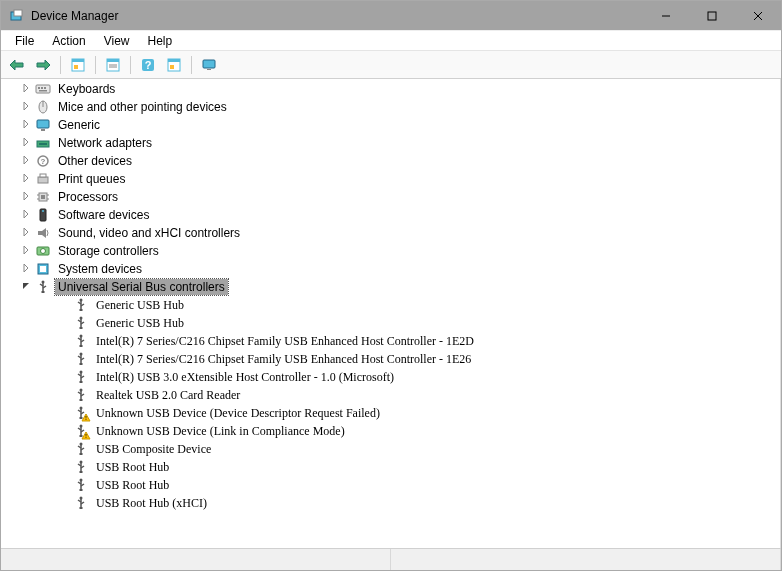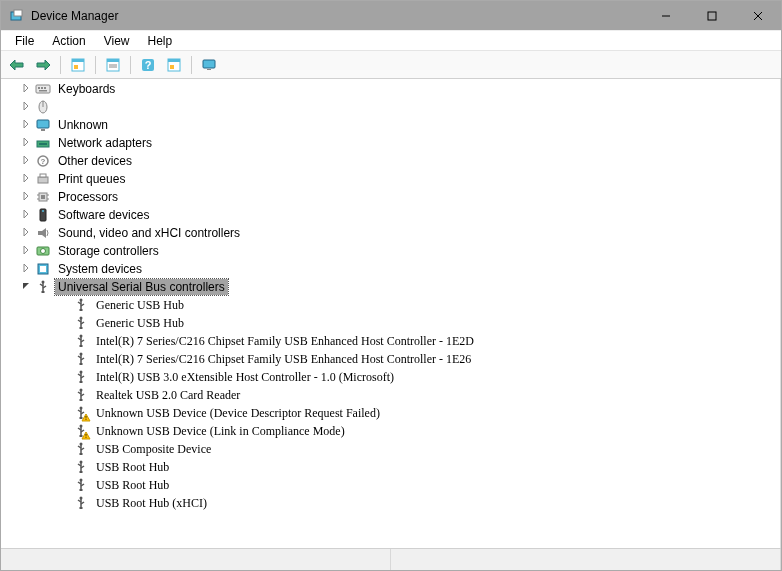--- a/index.html
+++ b/index.html
@@ -320,33 +320,34 @@
         <span class="arrow">
           <svg width="8" height="8">
             <path d="M2 0 L6 4 L2 8 Z" fill="none" stroke="#888"></path>
           </svg>
         </span>
         <span class="dev-icon">
           <svg width="16" height="16">
             <use href="#i-mouse"></use>
           </svg>
         </span>
+        <span class="label">Mice and other pointing devices</span>
       </div>
       <div class="tree-row level-1">
         <span class="arrow">
           <svg width="8" height="8">
             <path d="M2 0 L6 4 L2 8 Z" fill="none" stroke="#888"></path>
           </svg>
         </span>
         <span class="dev-icon">
           <svg width="16" height="16">
             <use href="#i-monitor"></use>
           </svg>
         </span>
-        <span class="label">Unknown</span>
+        <span class="label">Generic</span>
       </div>
       <div class="tree-row level-1">
         <span class="arrow">
           <svg width="8" height="8">
             <path d="M2 0 L6 4 L2 8 Z" fill="none" stroke="#888"></path>
           </svg>
         </span>
         <span class="dev-icon">
           <svg width="16" height="16">
             <use href="#i-network"></use>

